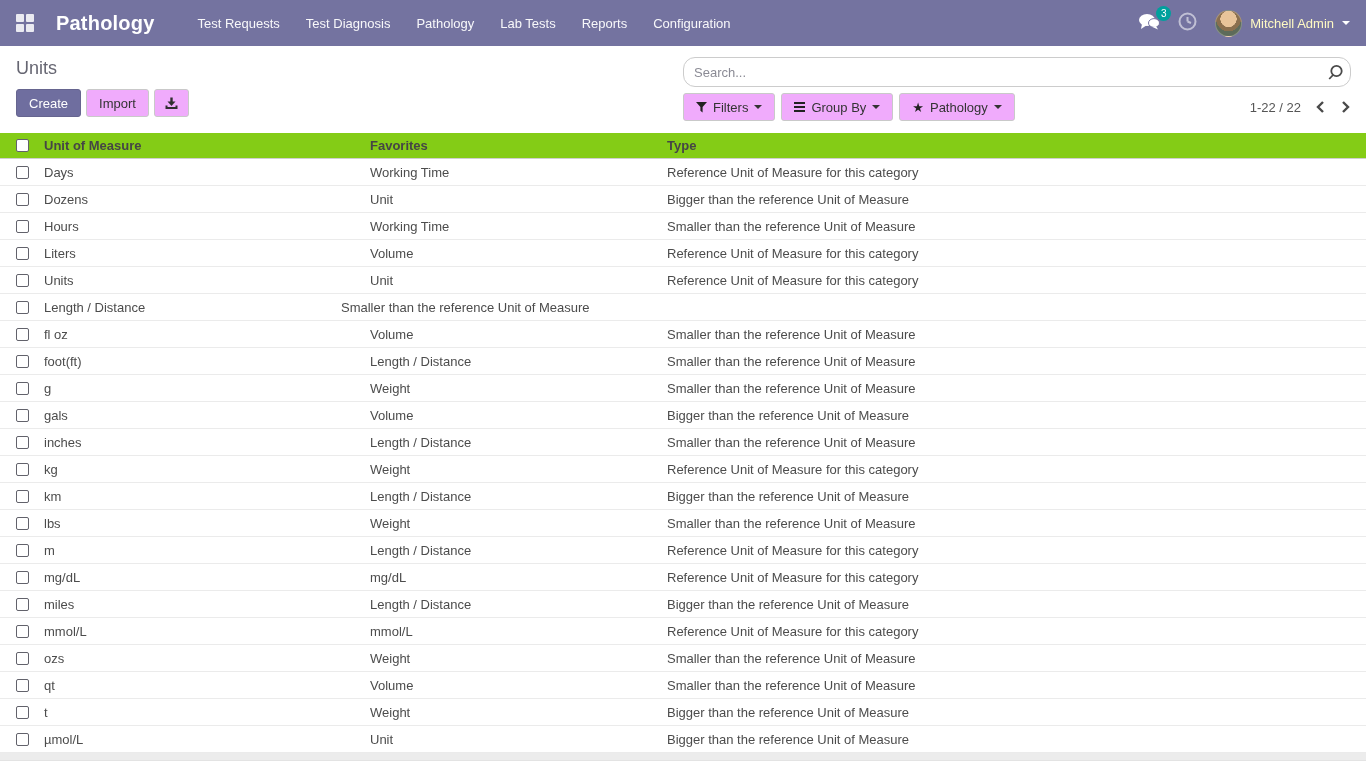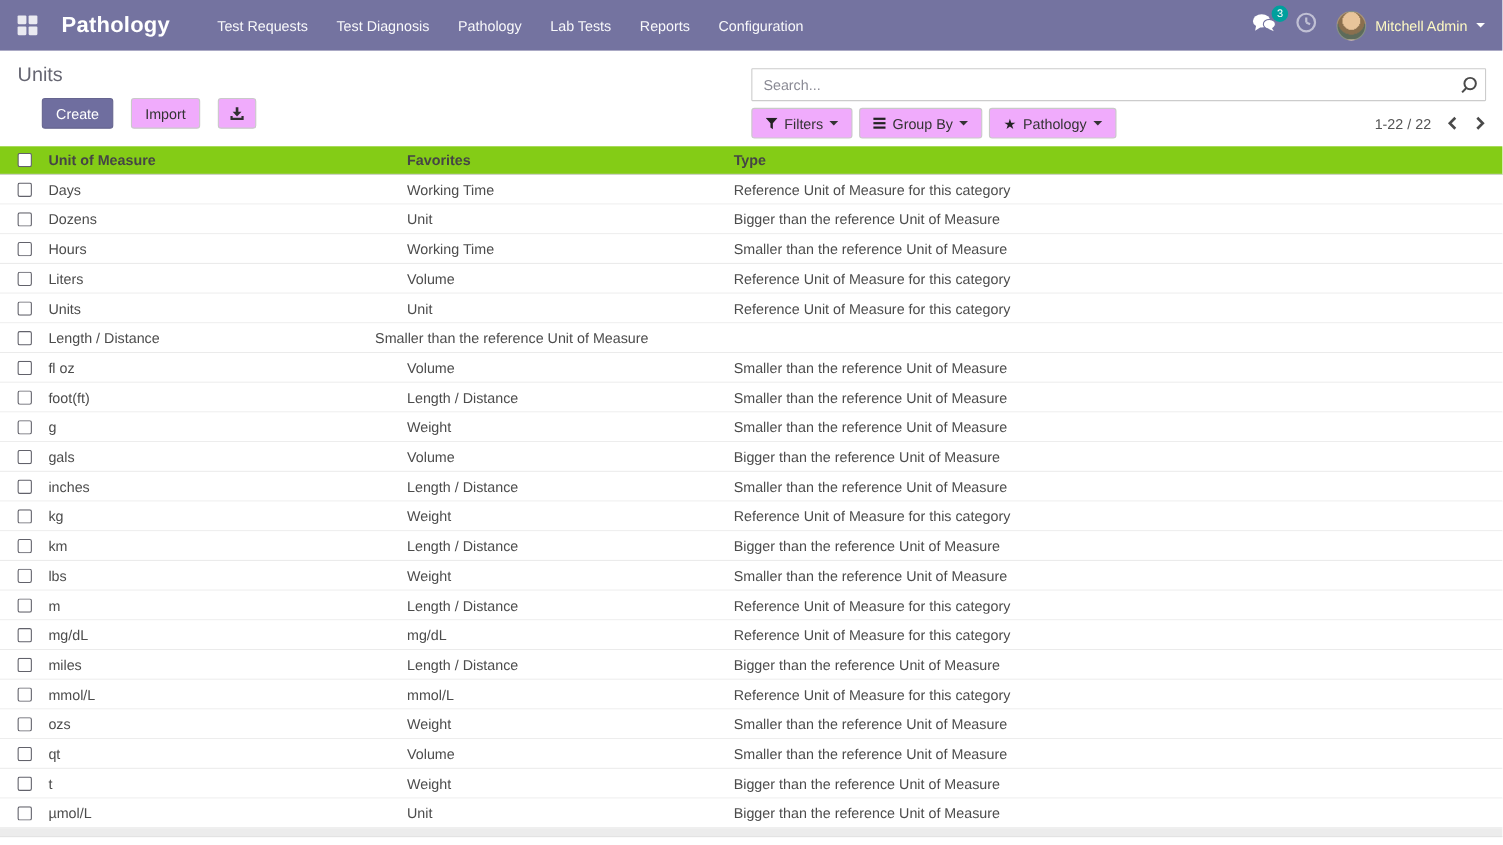--- a/index.html
+++ b/index.html
@@ -29,28 +29,28 @@
             border:1px solid rgba(255,255,255,.25); }
   .user-name { font-size:13px; color:#fef9c3; }
   .caret { width:0; height:0; border-left:4px solid transparent; border-right:4px solid transparent;
            border-top:4px solid #fff; display:inline-block; }
   .caret.dark { border-top-color:#333; }
 
   
   .control-panel { height:87px; display:flex; padding:0 15px 0 16px; }
   .cp-left { flex:1; }
   .page-title { font-size:18px; color:#666672; margin-top:12px; cursor:default; }
-  .btn-row { display:flex; gap:16px; margin-top:10px;margin-left:22px; }
+  .btn-row { display:flex; gap:5px; margin-top:10px; }
   .btn { height:28px; font-size:13px; border-radius:3px; display:flex; align-items:center;
          padding:0 12px; cursor:pointer; background:#f0abfc; border:1px solid #c9c9c9; color:#333; }
   .btn-primary { background:#6f6e9f; border-color:#66658f; color:#fff; }
   .btn-icon { padding:0 10px; }
 
   .cp-right { width:668px; display:flex; flex-direction:column; }
-  .search-box { margin-top:16px; height:30px; border:1px solid #ccc; border-radius:1px;
+  .search-box { margin-top:11px; height:30px; border:1px solid #ccc; border-radius:12px;
                 display:flex; align-items:center; background:#fff; }
   .search-box input { flex:1; border:none; outline:none; font-size:13px; padding:0 10px;
                       color:#333; font-family:"Liberation Sans", sans-serif; background:transparent; }
   .search-box input::placeholder { color:#8b8b95; }
   .search-btn { width:30px; display:flex; align-items:center; justify-content:center; cursor:pointer; }
   .filter-row { margin-top:6px; display:flex; align-items:center; gap:6px; }
   .dd-btn { gap:6px; display:flex; align-items:center; }
   .star-glyph { font-size:13px; color:#222; line-height:1; }
   .gb-icon { display:flex; flex-direction:column; gap:2px; }
   .gb-icon span { width:11px; height:2px; background:#222; }

